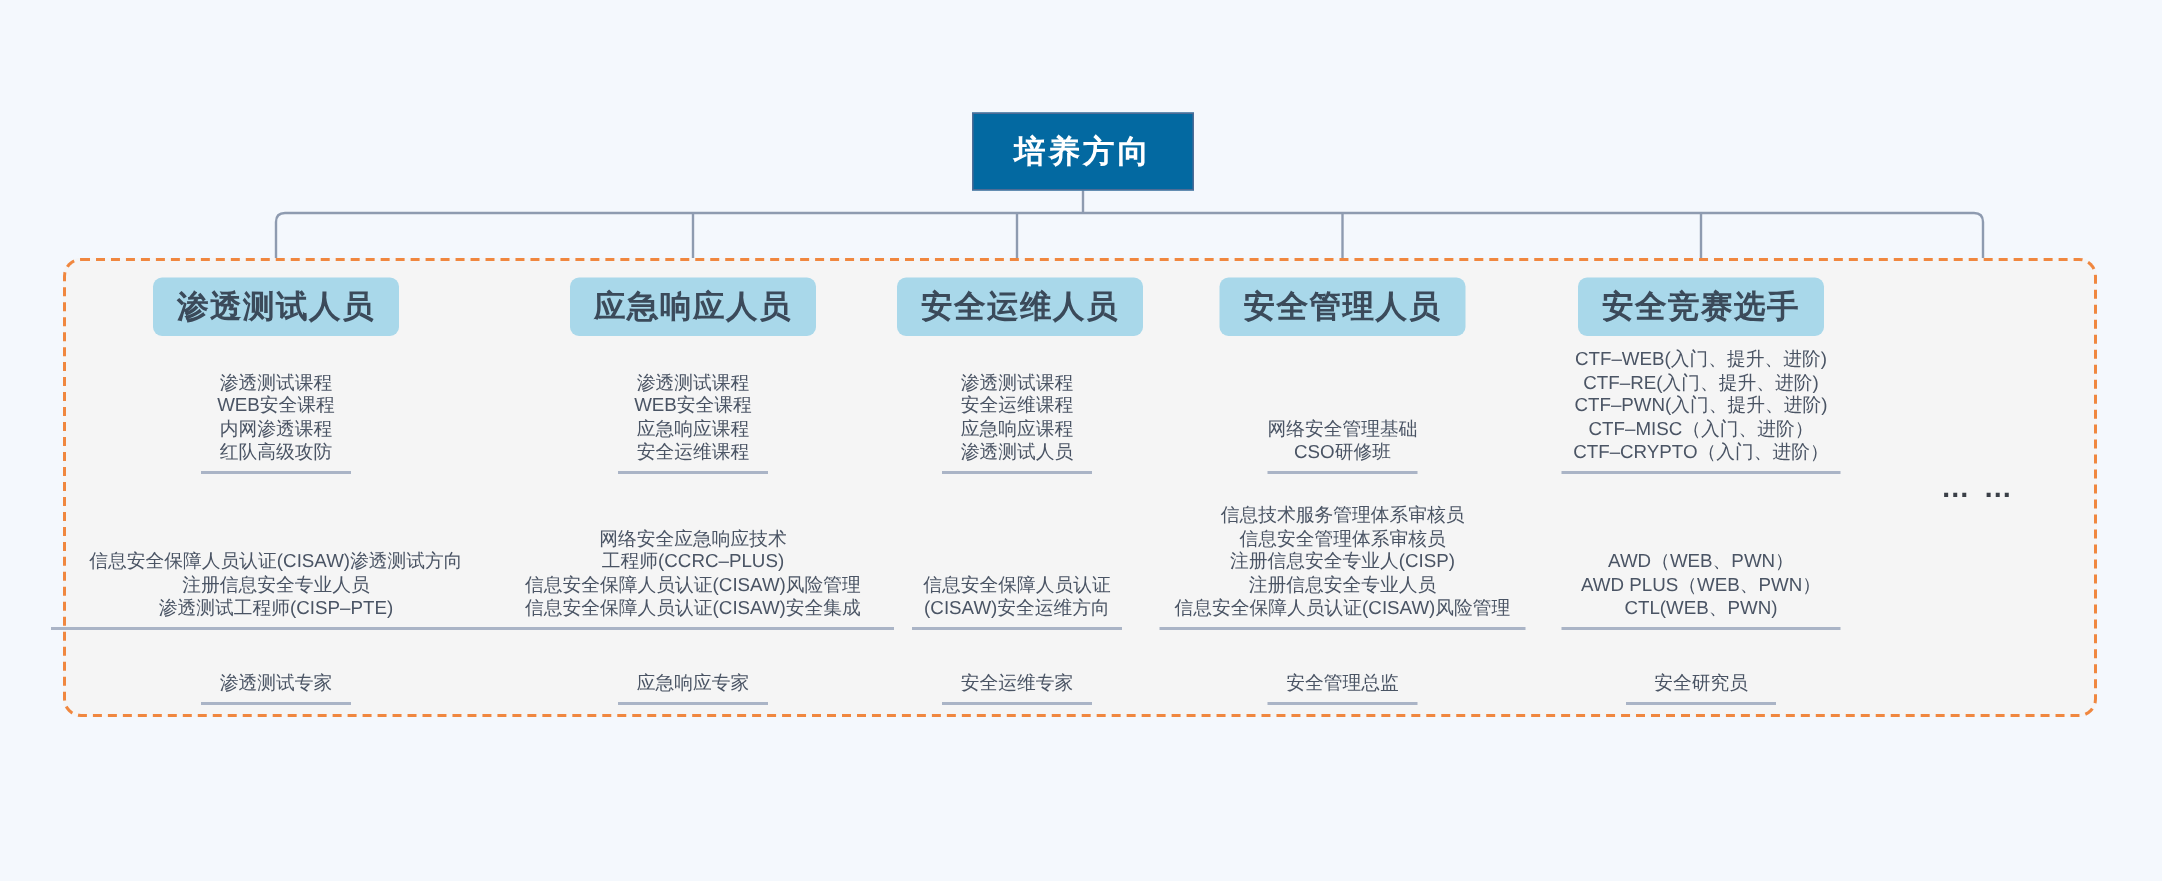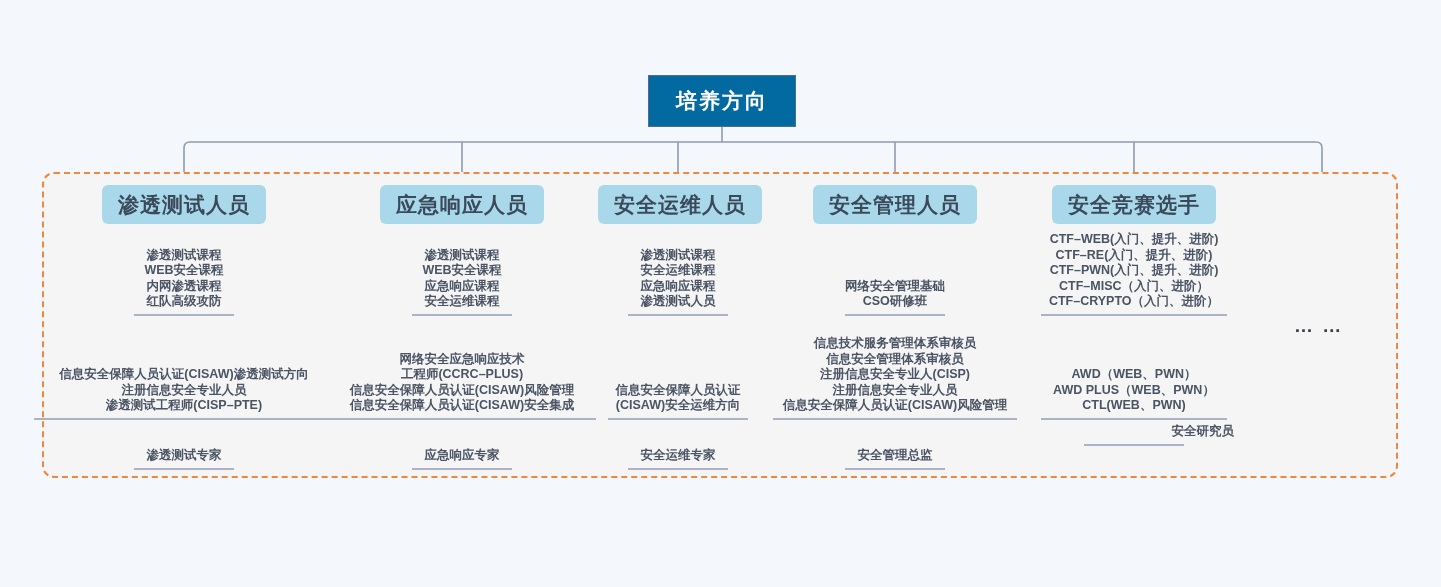--- a/index.html
+++ b/index.html
@@ -64,21 +64,21 @@
 
   .group{
     position:absolute;
     left:0;width:100%;
     text-align:center;
   }
   .group .lines{
     color:#4a5464;
     font-size:12.5px;
     line-height:15.6px;
-    font-weight:bold;
+    font-weight:normal;
     white-space:nowrap;
   }
   .group .lines .ln{display:block;}
   .group .rule{
     margin:4px auto 0 auto;
     height:2px;
     background:#aab4c6;
   }
 
   .ellipsis{
@@ -250,21 +250,21 @@
           <div class="rule" style="width: 186px;"></div>
         </div>
         <div class="group" style="top: 367.2px;">
           <div class="lines">
             <span class="ln">AWD（WEB、PWN）</span>
             <span class="ln">AWD PLUS（WEB、PWN）</span>
             <span class="ln">CTL(WEB、PWN)</span>
           </div>
           <div class="rule" style="width: 186px;"></div>
         </div>
-        <div class="group" style="top: 424px; text-align: right;">
+        <div class="group" style="top: 448px;">
           <div class="lines">
             <span class="ln">安全研究员</span>
           </div>
           <div class="rule" style="width: 100px;"></div>
         </div>
       </div>
     </div>
 
   <div class="ellipsis" style="left:1294px;top:315px;">… …</div>
 

